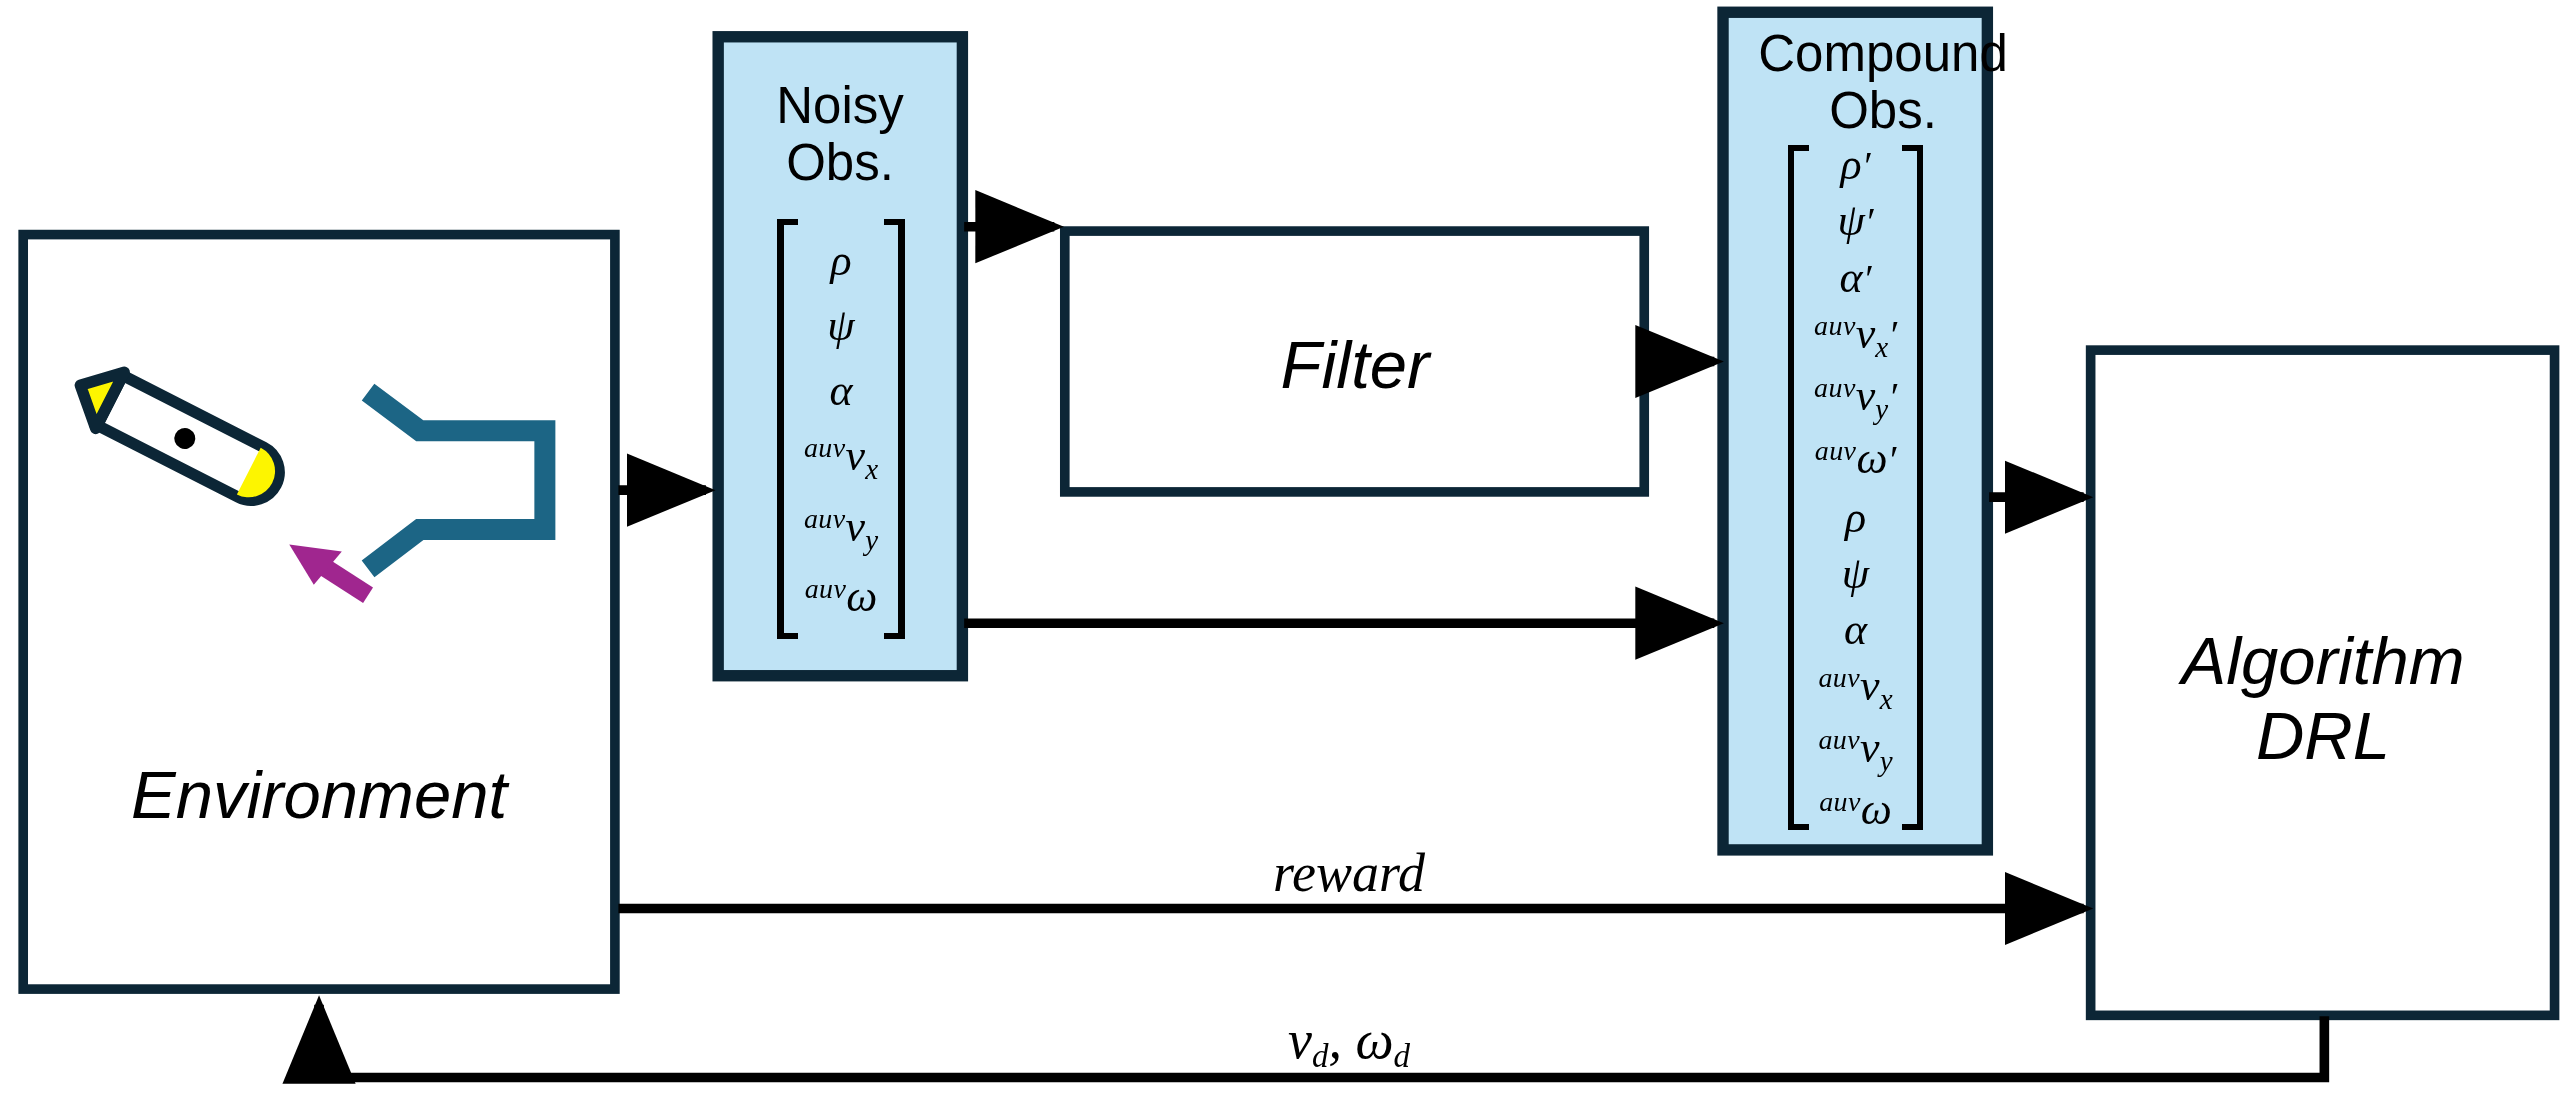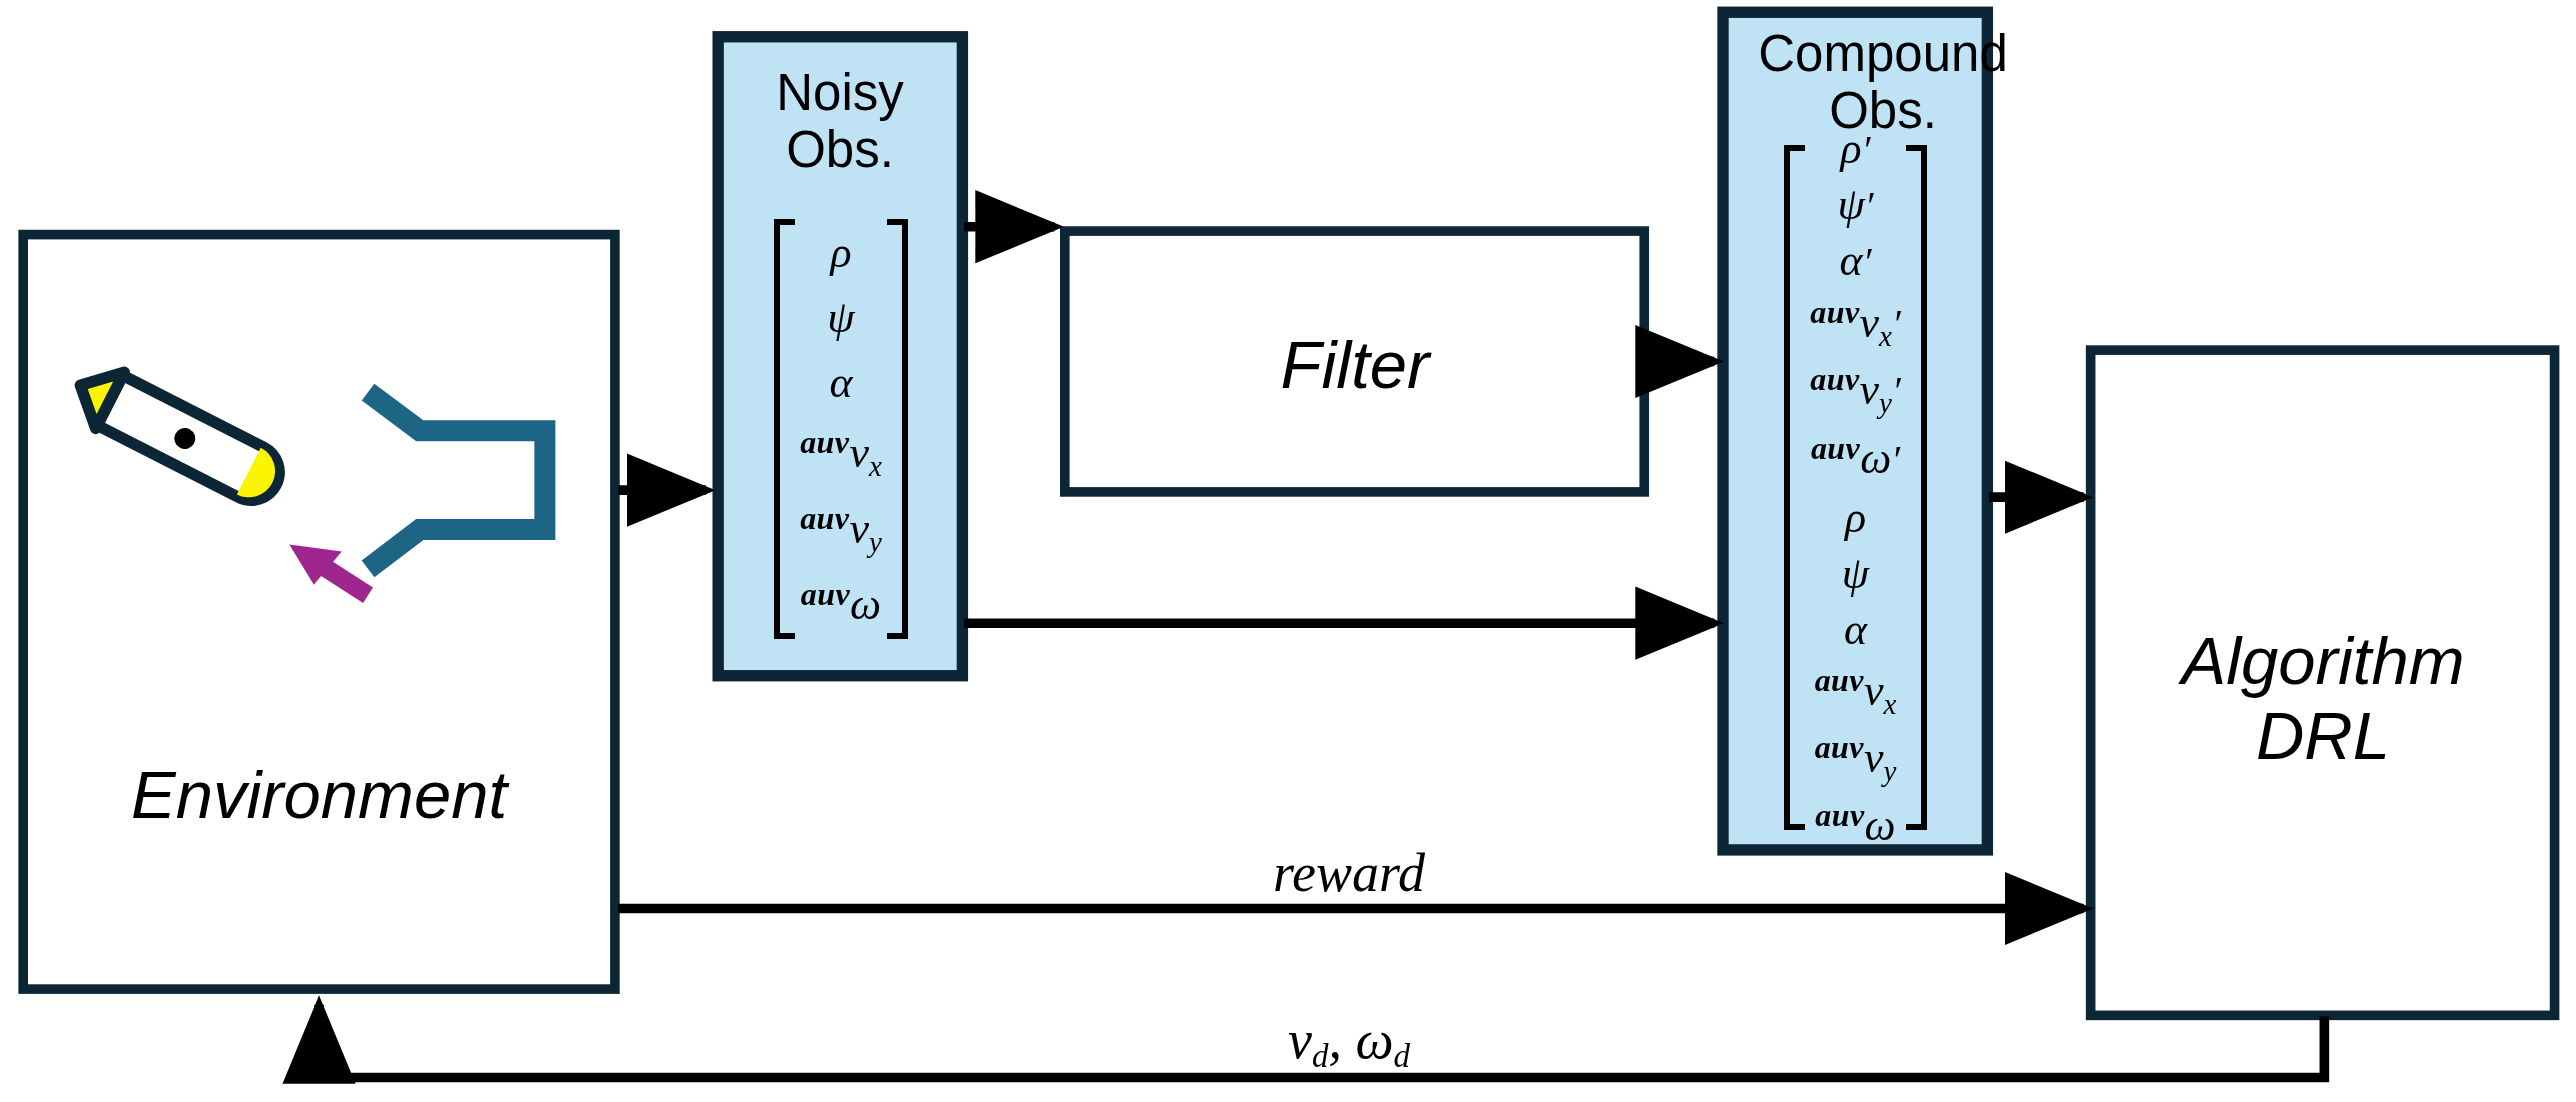--- a/index.html
+++ b/index.html
@@ -40,24 +40,23 @@
   .boxtitle { font-size: 51px; line-height: 1.12; }
   .bigtitle { font-size: 67px; line-height: 1.12; font-style: italic; }
   .matrow {
     font-family: "Liberation Serif", serif;
     font-style: italic;
     font-size: 44px;
     line-height: 1.0;
     white-space: nowrap;
   }
   .matrow .pre {
-    font-size: 32px;
+    font-size: 28px;
     vertical-align: 0.45em;
     letter-spacing: 0.4px;
-    font-weight: bold;
   }
   .matrow .sub {
     font-size: 29px;
     vertical-align: -0.30em;
   }
   .matrow .prime {
     font-size: 40px;
   }
   .edgelbl { font-size: 54px; }
   .bracket-wrap {
@@ -142,21 +141,21 @@
 
     <line x1="2272" y1="568" x2="2380" y2="568" stroke="#000000" stroke-width="11" marker-end="url(#ah)"></line>
 
     <line x1="706" y1="1038" x2="2380" y2="1038" stroke="#000000" stroke-width="11" marker-end="url(#ah)"></line>
 
     <path d="M2655,1161 L2655,1231 L364,1231 L364,1148" fill="none" stroke="#000000" stroke-width="11" marker-end="url(#ah)"></path>
   </svg>
 
   <div class="lbl sans bigtitle" style="left:23px; top:757px; width:592px;">Environment</div>
 
-  <div class="lbl sans boxtitle" style="left:718px; top:64px; width:244px;">
+  <div class="lbl sans boxtitle" style="left:718px; top:77px; width:244px;">
     <div>Noisy</div>
     <div>Obs.</div>
   </div>
 
   <div class="bracket-wrap" style="left:749px; top:219px; width:184px; height:420px;">
     <div class="brk brk-l">
         <span class="t"></span>
         <span class="b"></span>
       </div>
     <div class="rows" id="noisy-rows">

